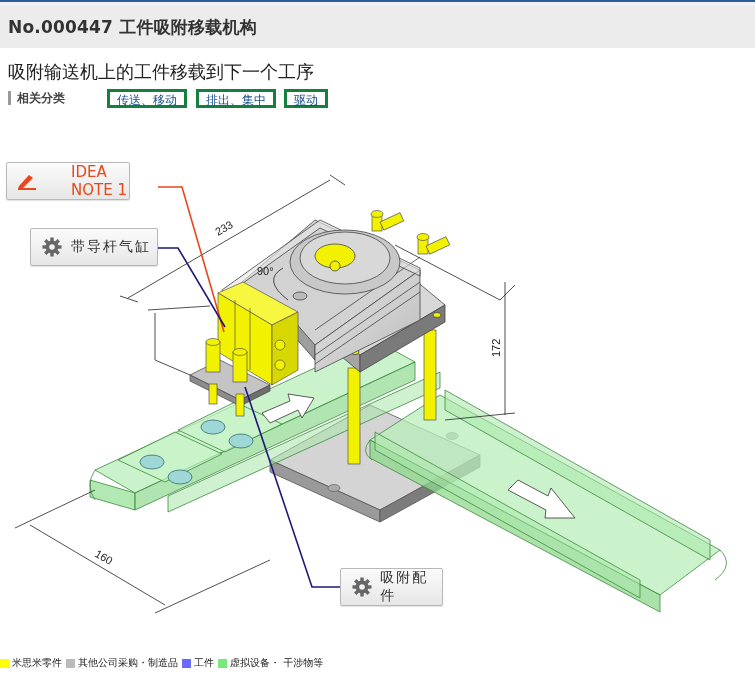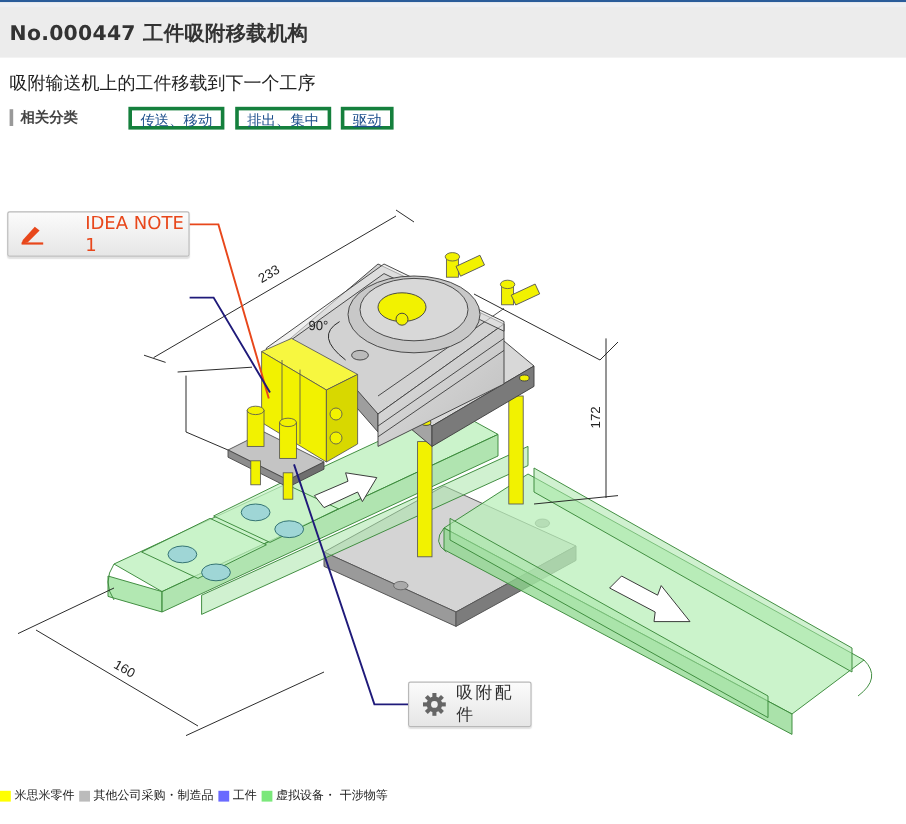--- a/index.html
+++ b/index.html
@@ -1,21 +1,21 @@
 <!DOCTYPE html>
 <html><head>
 <meta charset="utf-8">
 <style>
   * { box-sizing: border-box; margin: 0; padding: 0; }
   html, body { width: 755px; height: 687px; background: #ffffff; overflow: hidden; }
   body { font-family: "DejaVu Sans", "Liberation Sans", sans-serif; color: #222; position: relative; }
   .top-rule { position: absolute; left: 0; top: 0; width: 755px; height: 2px; background: #2a5c9a; }
   .header { position: absolute; left: 0; top: 2px; width: 755px; height: 46px; background: #ececec; border-top: 4px solid #eef0f4; padding-left: 24px; }
   .title { position: absolute; left: 8px; top: 10px; font-size: 17px; font-weight: bold; color: #333; letter-spacing: 0.2px; }
-  .desc { position: absolute; left: 8px; top: 60px; font-size: 15px; color: #222; }
+  .desc { position: absolute; left: 8px; top: 60px; font-size: 18px; color: #222; }
   .cat-row { position: absolute; left: 8px; top: 89px; height: 20px; width: 740px; }
   .cat-bar { position: absolute; left: 0; top: 2px; width: 3px; height: 14px; background: #999; }
   .cat-label { position: absolute; left: 9px; top: 1px; font-size: 12px; color: #444; font-weight: bold; text-align: center; }
   .tag { position: absolute; top: 0; height: 19px; border: 3px solid #15803d; color: #1d4f8c; font-size: 12px; line-height: 17px; padding: 0 7px; background: #fff; cursor: pointer; white-space: nowrap; }
   .diagram { position: absolute; left: 0; top: 120px; width: 755px; height: 530px; }
   .callout { position: absolute; height: 38px; border: 1px solid #b8b8b8; border-radius: 2px; background: linear-gradient(#fbfbfb, #e6e6e6); box-shadow: 0 1px 1px rgba(0,0,0,0.12); display: flex; align-items: center; cursor: pointer; }
   .callout .lbl { font-size: 14px; letter-spacing: 2px; color: #333; }
   .callout.note .lbl { color: #e8471b; letter-spacing: 0; font-size: 15px; }
   .callout .ico { width: 22px; height: 22px; margin: 0 8px 0 10px; display: inline-flex; align-items: center; justify-content: center; }
   .legend { position: absolute; left: 0; top: 656px; height: 14px; display: flex; align-items: flex-start; font-size: 10px; color: #222; white-space: nowrap; }
@@ -166,30 +166,45 @@
     </g>
     <text x="0" y="0" font-size="11" fill="#222" font-family="Liberation Sans, sans-serif" transform="translate(218,236) rotate(-30)">233</text>
     <text x="0" y="0" font-size="11" fill="#222" font-family="Liberation Sans, sans-serif" transform="translate(500,357) rotate(-90)">172</text>
     <text x="0" y="0" font-size="11" fill="#222" font-family="Liberation Sans, sans-serif" transform="translate(94,556) rotate(30)">160</text>
 
     <polyline points="158,187 182,187 224,332" fill="none" stroke="#e8471b" stroke-width="1.6"></polyline>
     <polyline points="158,248 178,248 225,327" fill="none" stroke="#1f1a7a" stroke-width="1.6"></polyline>
     <polyline points="340,587 312,587 245,387" fill="none" stroke="#1f1a7a" stroke-width="1.6"></polyline>
   </svg>
 
-  <div class="callout note" style="left:6px; top:56px; width:152px;gap:26px;">
+  <div class="callout note" style="left:6px; top:42px; width:124px;gap:26px;">
     <span class="ico">
       <svg width="20" height="18" viewBox="0 0 20 18">
           <polygon points="2,14 12,3 16,6 6,16 1,17" fill="#e8471b"></polygon>
           <rect x="1" y="16" width="18" height="2" fill="#e8471b"></rect>
         </svg>
     </span>
     <span class="lbl">IDEA NOTE 1</span>
   </div>
 
+  <div class="callout" style="left:30px; top:108px; width:128px;">
+    <span class="ico">
+      <svg width="20" height="20" viewBox="0 0 20 20">
+          <g fill="#666">
+            <circle cx="10" cy="10" r="6.5"></circle>
+            <rect x="8.3" y="0.5" width="3.4" height="19"></rect>
+            <rect x="0.5" y="8.3" width="19" height="3.4"></rect>
+            <rect x="8.3" y="0.5" width="3.4" height="19" transform="rotate(45 10 10)"></rect>
+            <rect x="8.3" y="0.5" width="3.4" height="19" transform="rotate(-45 10 10)"></rect>
+          </g>
+          <circle cx="10" cy="10" r="2.8" fill="#f0f0f0"></circle>
+        </svg>
+    </span>
+    <span class="lbl">带导杆气缸</span>
+  </div>
 
   <div class="callout" style="left:340px; top:448px; width:103px;">
     <span class="ico">
       <svg width="20" height="20" viewBox="0 0 20 20">
           <g fill="#666">
             <circle cx="10" cy="10" r="6.5"></circle>
             <rect x="8.3" y="0.5" width="3.4" height="19"></rect>
             <rect x="0.5" y="8.3" width="19" height="3.4"></rect>
             <rect x="8.3" y="0.5" width="3.4" height="19" transform="rotate(45 10 10)"></rect>
             <rect x="8.3" y="0.5" width="3.4" height="19" transform="rotate(-45 10 10)"></rect>

